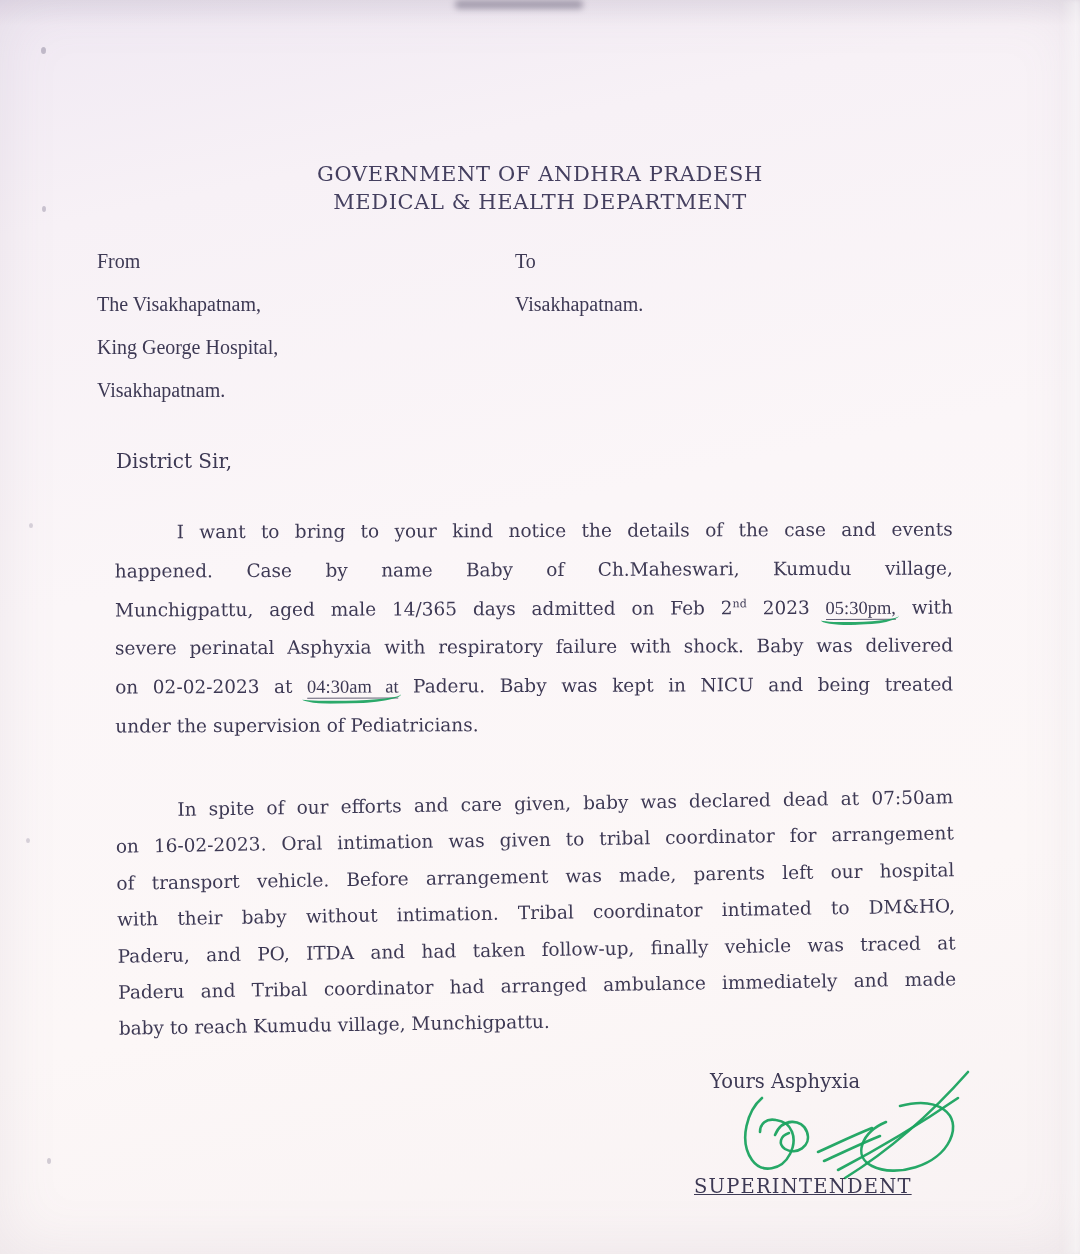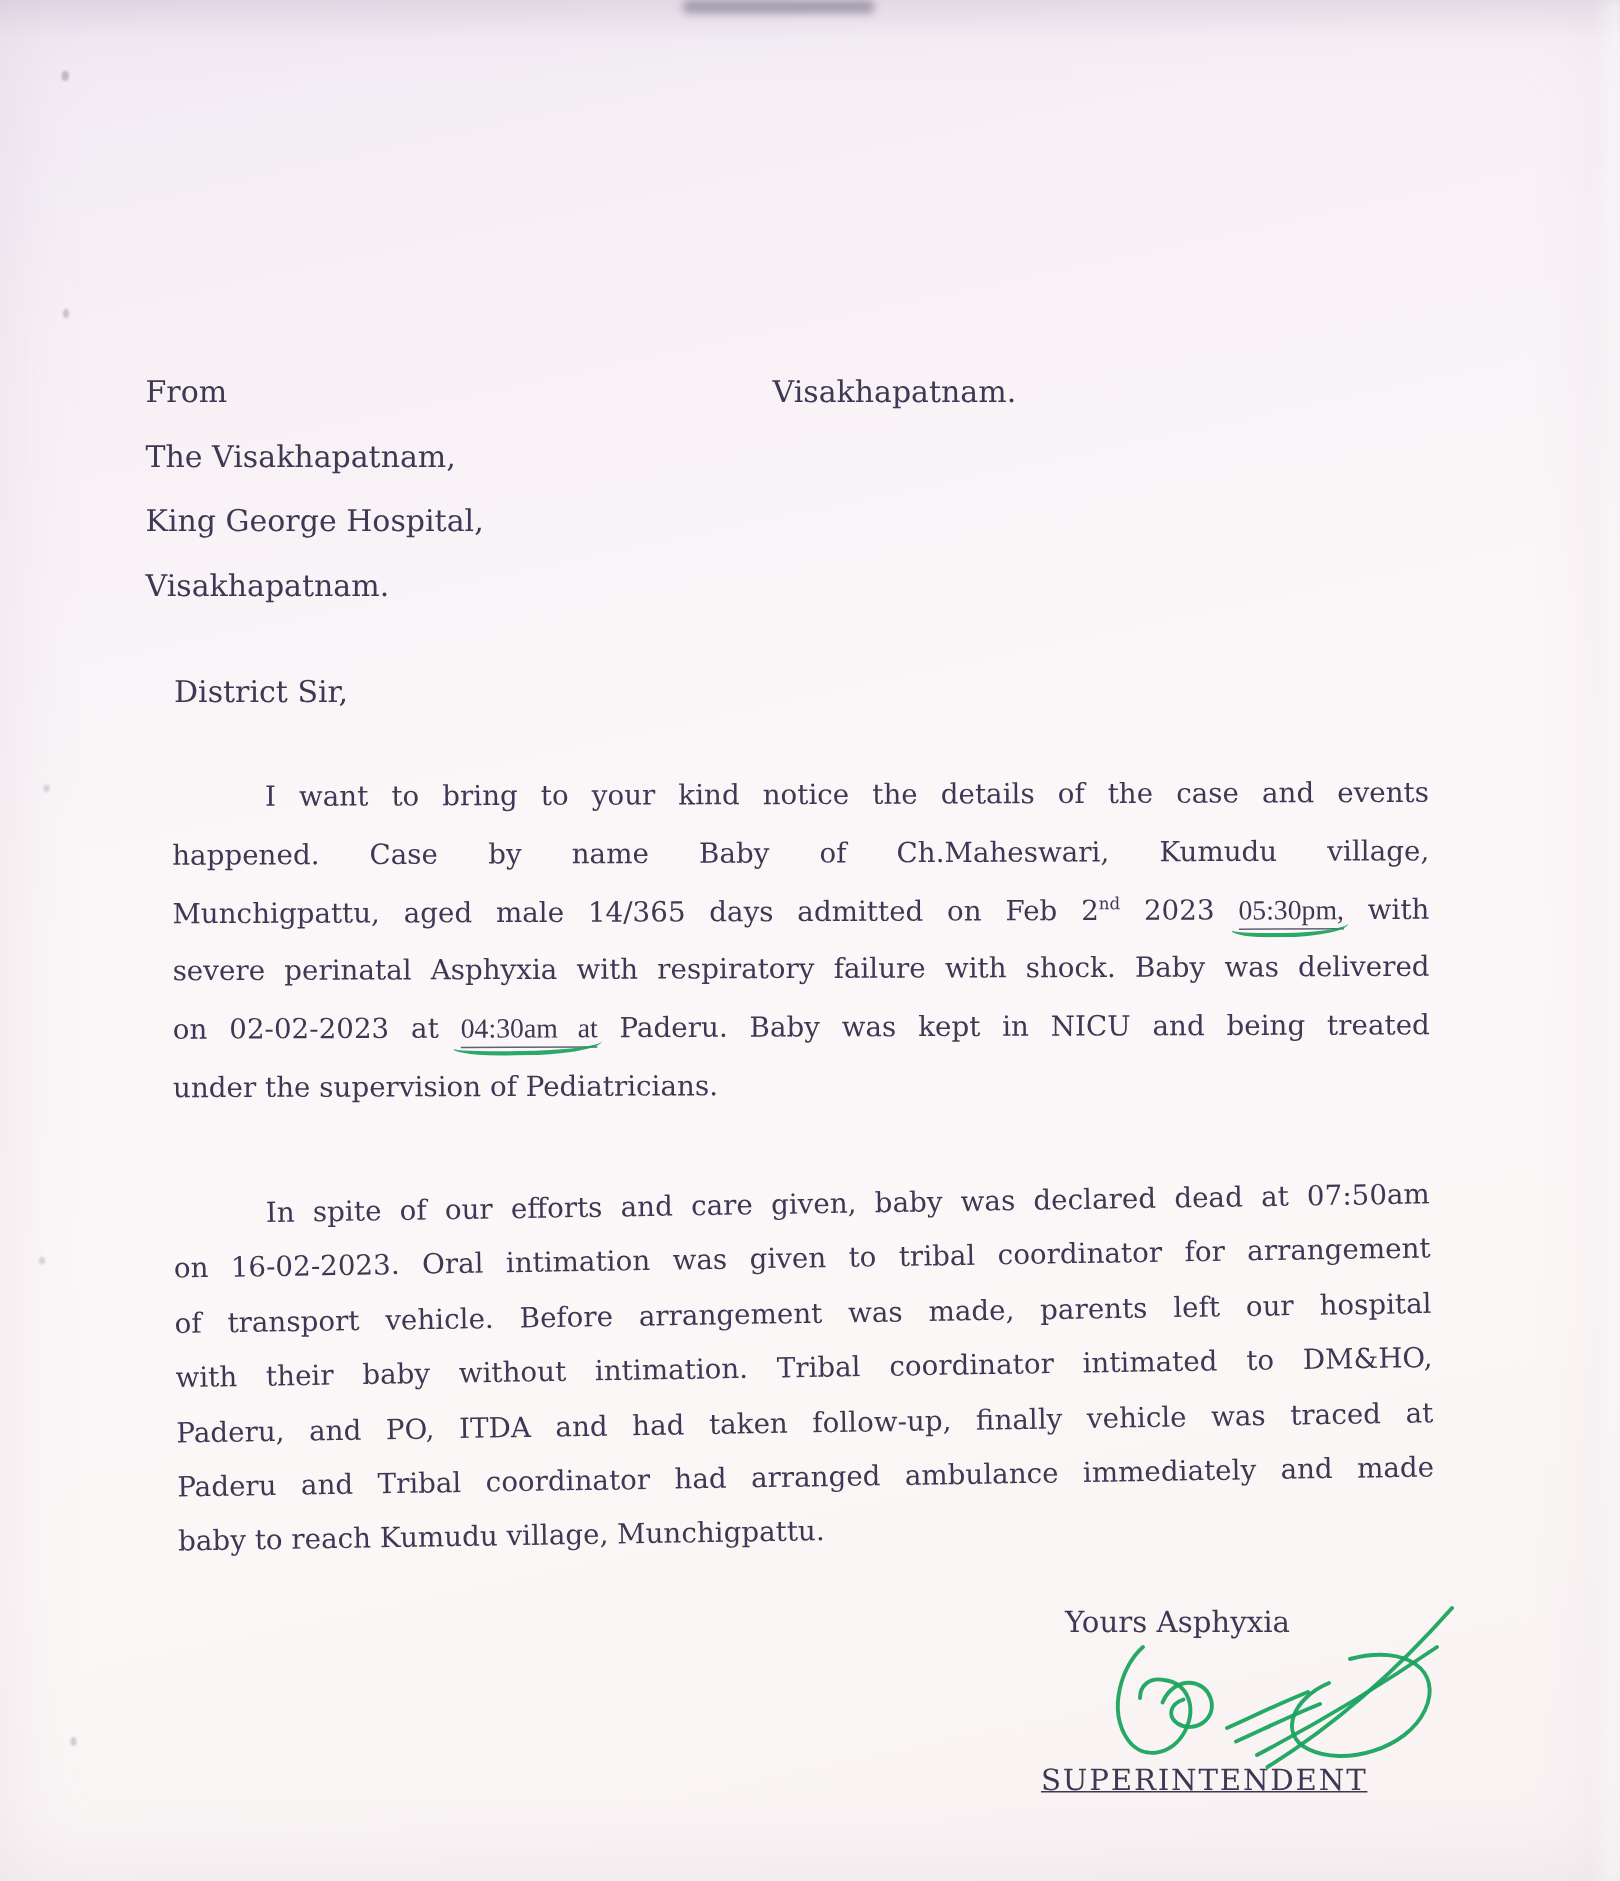--- a/index.html
+++ b/index.html
@@ -41,21 +41,21 @@
   .letterhead{
     position:absolute;left:0;top:160px;width:100%;
     text-align:center;font-size:21px;line-height:28px;
     letter-spacing:0.6px;color:#443f5f;font-weight:500;
   }
   .block{position:absolute;font-size:20px;}
   .from-block{left:97px;top:250px;}
   .to-block{left:515px;top:250px;}
   .block .addr-label{margin-bottom:21px;}
   .block .addr-line{margin-bottom:21px;white-space:pre;}
-  .addr-label,.addr-line{line-height:22px;}
+  .addr-label,.addr-line{line-height:22px;font-family:Liberation Serif, serif;}
 
   .salutation{position:absolute;left:116px;top:449px;font-size:20px;}
 
   .para{position:absolute;left:115px;width:838px;font-size:18.5px;}
   .para .line{
     text-align:justify;text-align-last:justify;
     white-space:nowrap;
   }
   .para .line.last{text-align:left;text-align-last:left;}
   .para .line.first{text-indent:62px;}
@@ -91,31 +91,36 @@
 <div class="page">
 
   <div class="top-smudge"></div>
   <div class="edge-light"></div>
   <div class="speck s1"></div>
   <div class="speck s2"></div>
   <div class="speck s3"></div>
   <div class="speck s4"></div>
   <div class="speck s5"></div>
 
+  <div class="letterhead">
+    <div>GOVERNMENT OF ANDHRA PRADESH</div>
+    <div>MEDICAL &amp; HEALTH DEPARTMENT</div>
+  </div>
 
   <div class="block from-block">
     <div class="addr-label">From</div>
     <div>
         <div class="addr-line">The Visakhapatnam,</div>
         <div class="addr-line">King George Hospital,</div>
         <div class="addr-line">Visakhapatnam.</div>
       </div>
   </div>
 
   <div class="block to-block">
+    <div class="addr-label">To</div>
     <div>
         <div class="addr-line">Visakhapatnam.</div>
       </div>
   </div>
 
   <div class="salutation">District Sir,</div>
 
   <div class="para para-1">
       <div class="line first"><span>I want to bring to your kind notice the details of the case and events</span></div>
       <div class="line"><span>happened. Case by name Baby of Ch.Maheswari, Kumudu village,</span></div>

